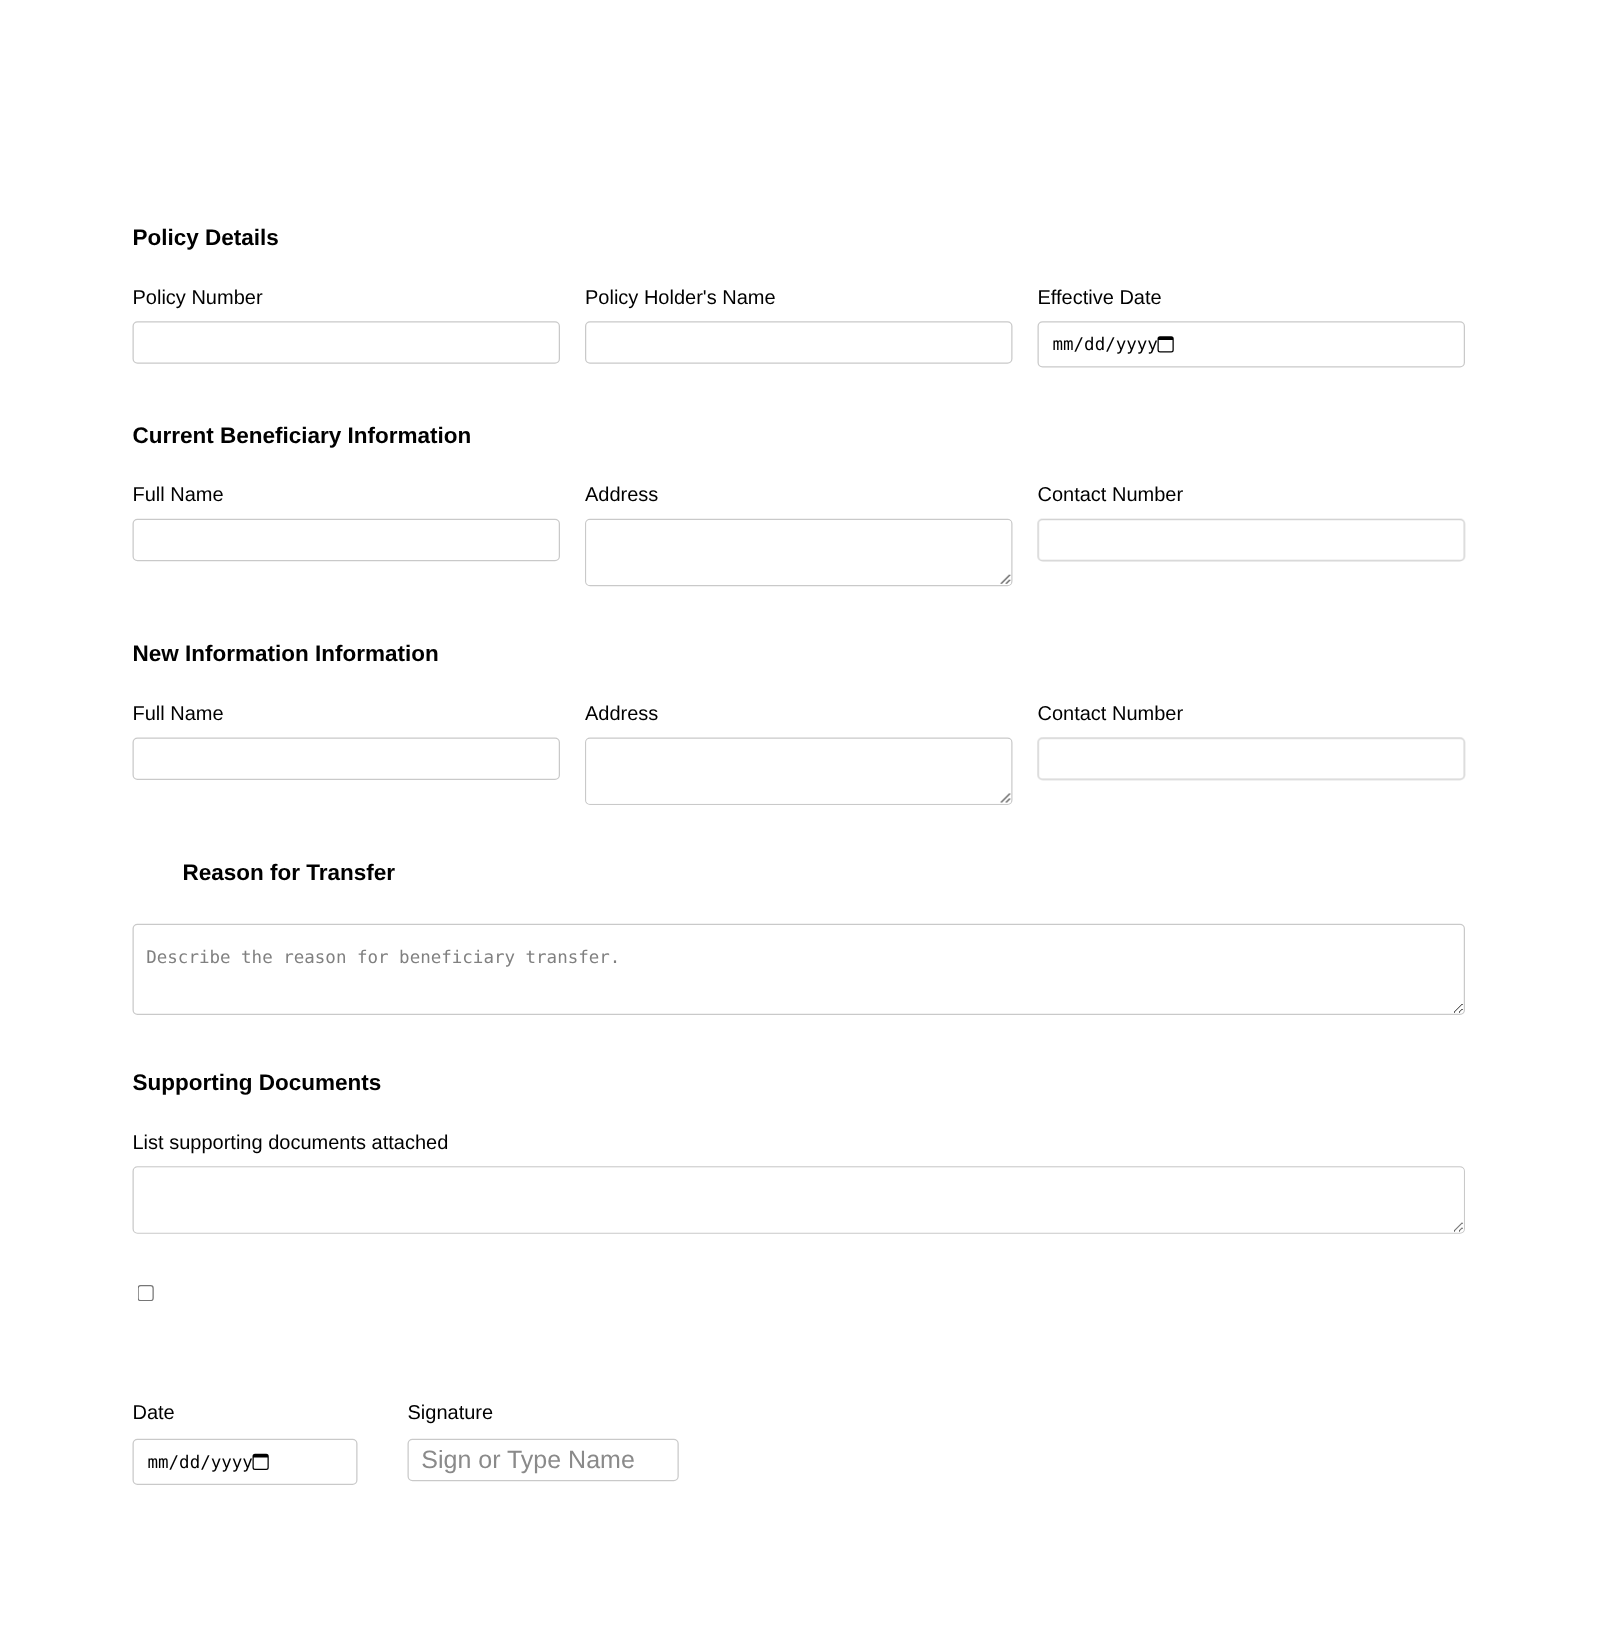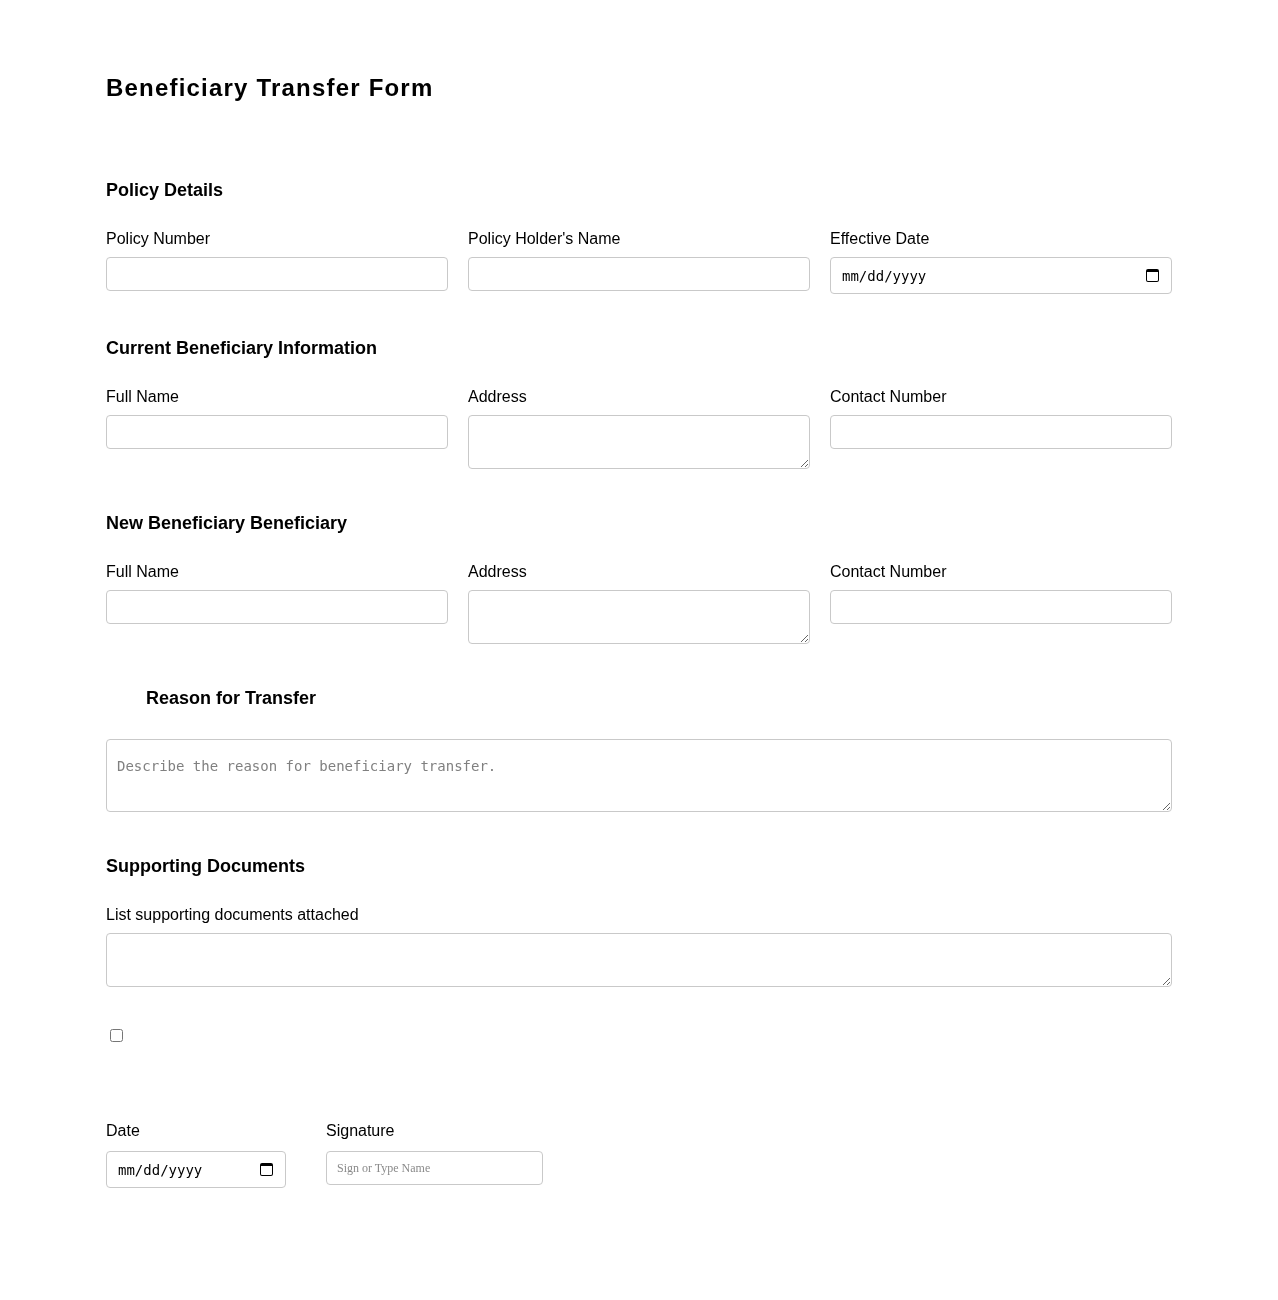--- a/index.html
+++ b/index.html
@@ -22,31 +22,31 @@
     position: absolute; left: 0;
     font-weight: bold; font-size: 18px; line-height: 22px; margin: 0;
   }
   .field { position: absolute; }
   .label {
     display: block; font-size: 16px; line-height: 20px; margin: 0;
   }
   .input {
     position: absolute; left: 0;
     border: 1px solid #c9c9c9; border-radius: 4px; background: #fff;
-    font-family: Liberation Serif, serif; font-size: 12px;
+    font-family: Liberation Sans, sans-serif; font-size: 20px;
     padding: 0 10px; outline: none;
   }
   .input::placeholder { color: #8a8a8a; }
   textarea.input { resize: vertical; padding: 18px 10px; }
   textarea.mono { font-family: "DejaVu Sans Mono", monospace; font-size: 14px; color:#333; }
   textarea.mono::placeholder { color: #808080; }
   .date-box {
     position: absolute; left: 0;
     border: 1px solid #c9c9c9; border-radius: 4px; background:#fff;
-    display: flex; align-items: center; justify-content: space-between;
+    display: flex; align-items: center; justify-content: flex-start;
     padding: 0 12px 0 11px; cursor: text;
   }
   .date-text { font-family: "DejaVu Sans Mono", monospace; font-size: 14px; color:#000; }
   .cal-icon {
     width: 13px; height: 13px; border: 1.6px solid #000; border-top-width: 3px;
     border-radius: 2px; display:inline-block;
   }
   .declare {
     position: absolute; left: 0; top: 1024px; width: 1040px;
     font-size: 16px; line-height: 24px; margin: 0;
@@ -54,21 +54,20 @@
   .declare input[type=checkbox] {
     width: 13px; height: 13px; margin: 0 4px 0 4px; vertical-align: -1px;
   }
 </style>
 </head>
 <body>
 
 <div class="page">
 
   <h1 class="title">
-    <span>Beneficiary Transfer Form</span>
   </h1>
 
   <h2 class="section-title" style="top:179px;">Policy Details</h2>
 
   <div class="field" style="left:0; top:229px; width:342px;">
     <label class="label">Policy Number</label>
     <input class="input" type="text" style="top: 28px; width: 342px; height: 34px;" value="">
   </div>
 
   <div class="field" style="left:362px; top:229px; width:342px;">
@@ -94,21 +93,21 @@
   <div class="field" style="left:362px; top:387px; width:342px;">
     <label class="label">Address</label>
     <textarea class="input" style="top: 28px; width: 342px; height: 54px;"></textarea>
   </div>
 
   <div class="field" style="left:724px; top:387px; width:342px;">
     <label class="label">Contact Number</label>
     <input class="input" type="text" style="top: 28px; width: 342px; height: 34px;" value="">
   </div>
 
-  <h2 class="section-title" style="top:512px;">New Beneficiary Beneficiary</h2>
+  <h2 class="section-title" style="top:512px;">New Information Information</h2>
 
   <div class="field" style="left:0; top:562px; width:342px;">
     <label class="label">Full Name</label>
     <input class="input" type="text" style="top: 28px; width: 342px; height: 34px;" value="">
   </div>
 
   <div class="field" style="left:362px; top:562px; width:342px;">
     <label class="label">Address</label>
     <textarea class="input" style="top: 28px; width: 342px; height: 54px;"></textarea>
   </div>

